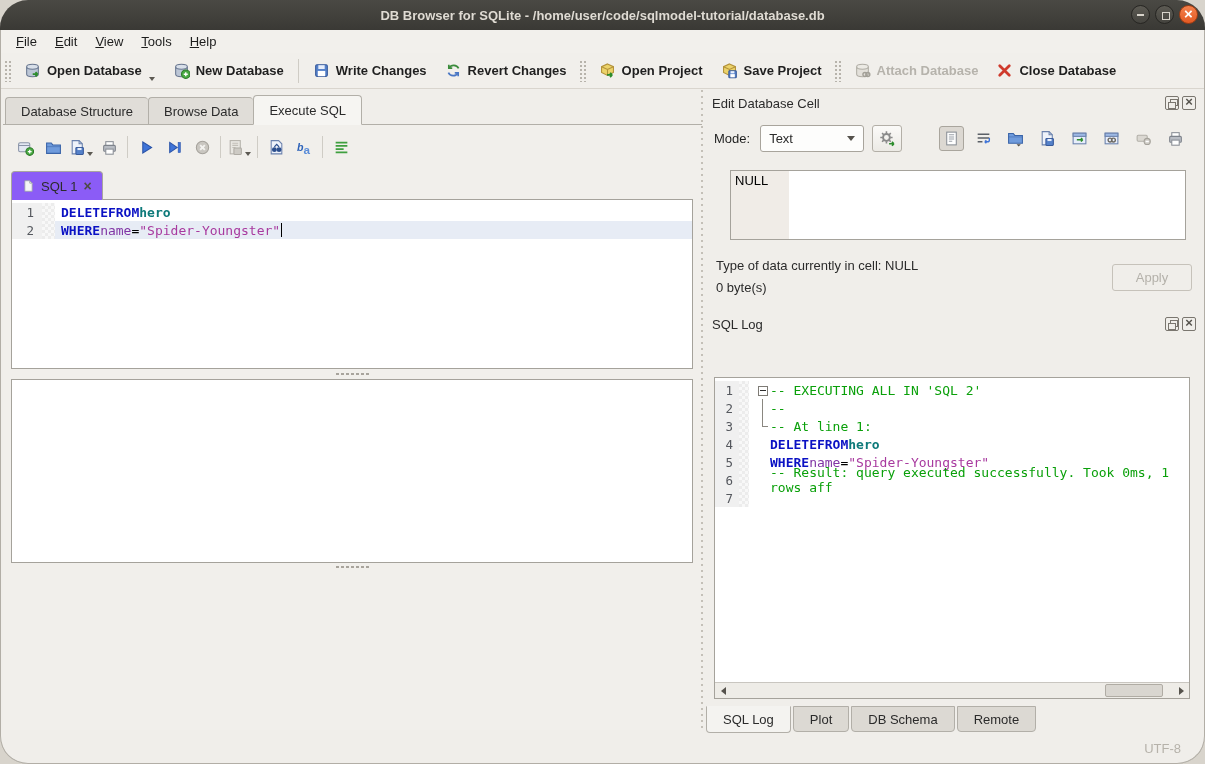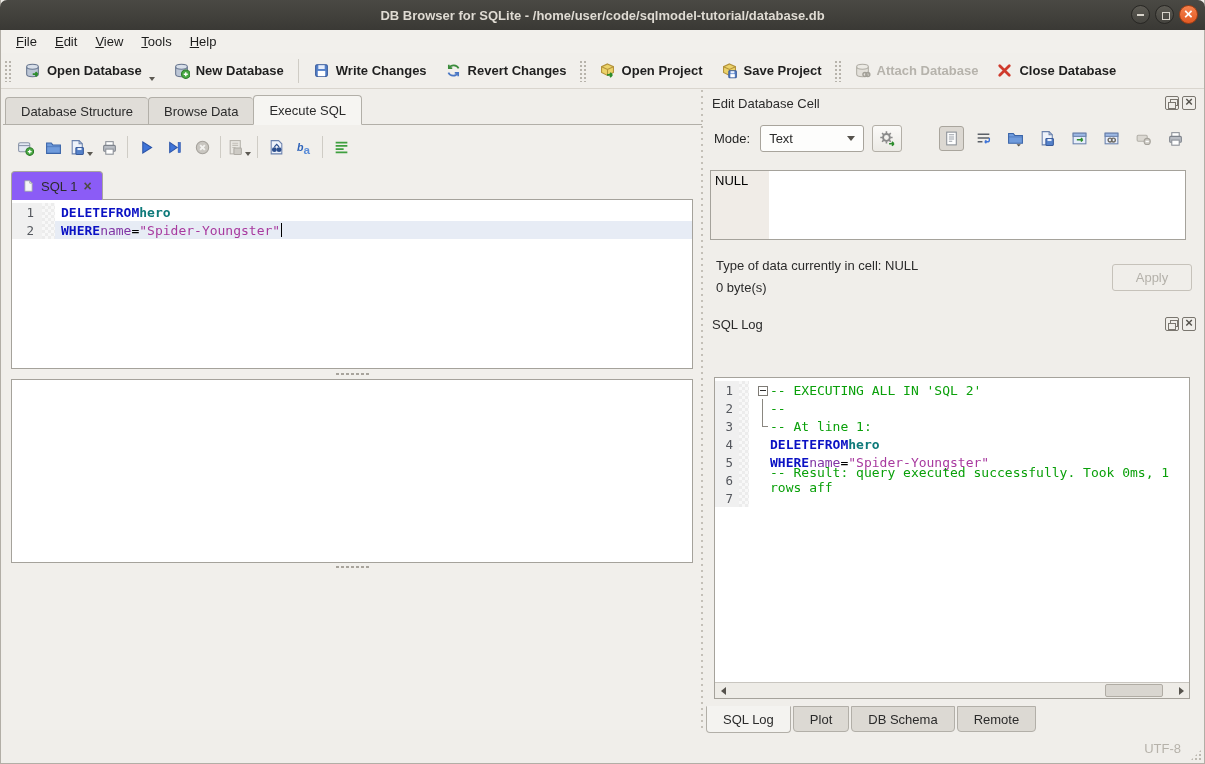--- a/index.html
+++ b/index.html
@@ -2,20 +2,21 @@
 <html><head>
 <meta charset="utf-8">
 <style>
   * { margin:0; padding:0; box-sizing:border-box; }
   html,body { background:#d8d4cc; }
   .window {
     position:relative; width:1205px; height:764px;
     background:#f0eeea; overflow:hidden;
     font-family:"Liberation Sans", sans-serif; font-size:13px; color:#2b2b2b;
     box-shadow: inset 1px 0 0 #b2aea6, inset -1px 0 0 #b2aea6, inset 0 -1px 0 #b2aea6;
+    border-radius: 28px;
   }
   
   .titlebar { position:absolute; top:0; left:0; right:0; height:30px;
     background:linear-gradient(#4a4944,#3a3935); border-radius:7px 7px 0 0;
     display:flex; align-items:center; justify-content:center; }
   .win-title { color:#dfdbd3; font-weight:bold; font-size:13px; }
   .winbtns { position:absolute; right:7px; top:5px; display:flex; gap:5px; }
   .wbtn { width:19px; height:19px; border-radius:50%; background:linear-gradient(#5c5a53,#45443f);
     border:1px solid #272623; position:relative; cursor:pointer; }
   .wbtn.close { background:linear-gradient(#f5814d,#e25a23); border-color:#a33d12; }
@@ -112,21 +113,21 @@
   .select { height:27px; background:#fdfdfc; border:1px solid #a8a49c; border-radius:3px;
     display:flex; align-items:center; padding:0 8px; gap:8px; cursor:pointer; margin-left:10px; }
   .select .arr { margin-left:auto; }
   .select .arr::before { content:''; display:block; width:0; height:0;
     border-left:4px solid transparent; border-right:4px solid transparent; border-top:5px solid #55524c; }
   .sel-mode { width:104px; } .sel-user { width:104px; margin-left:12px; }
   .gearbtn { width:30px; height:27px; margin-left:8px; border:1px solid #b3afa7; border-radius:3px;
     background:linear-gradient(#fbfaf8,#eceae5); display:flex; align-items:center; justify-content:center; cursor:pointer; }
   .cell-icons { margin-left:auto; display:flex; gap:7px; align-items:center; }
   .ibtn.pressed { background:#dcd8d2; border:1px solid #a9a59d; }
-  .cellbox { position:absolute; top:82px; left:4px; right:16px; height:70px; background:#fff;
+  .cellbox { position:absolute; top:82px; left:24px; right:16px; height:70px; background:#fff;
     border:1px solid #a5a29b; display:flex; }
   .cell-gutter { width:58px; background:#f0ece7; padding:2px 0 0 4px; color:#000; }
   .info1 { position:absolute; top:170px; left:10px; }
   .info2 { position:absolute; top:192px; left:10px; }
   .btn { height:27px; border:1px solid #b3afa7; border-radius:3px; background:linear-gradient(#fbfaf8,#eceae5);
     display:flex; align-items:center; justify-content:center; padding:0 12px; cursor:pointer; color:#1f1f1f; }
   .btn.disabled { color:#b4b1aa; background:#f0eeea; border-color:#c6c2ba; }
   .apply-btn { position:absolute; top:176px; right:10px; width:80px; }
   .filter-row { position:absolute; top:252px; left:8px; right:10px; height:29px; display:flex; align-items:center; }
   .clear-btn { margin-left:auto; width:80px; height:29px; }

